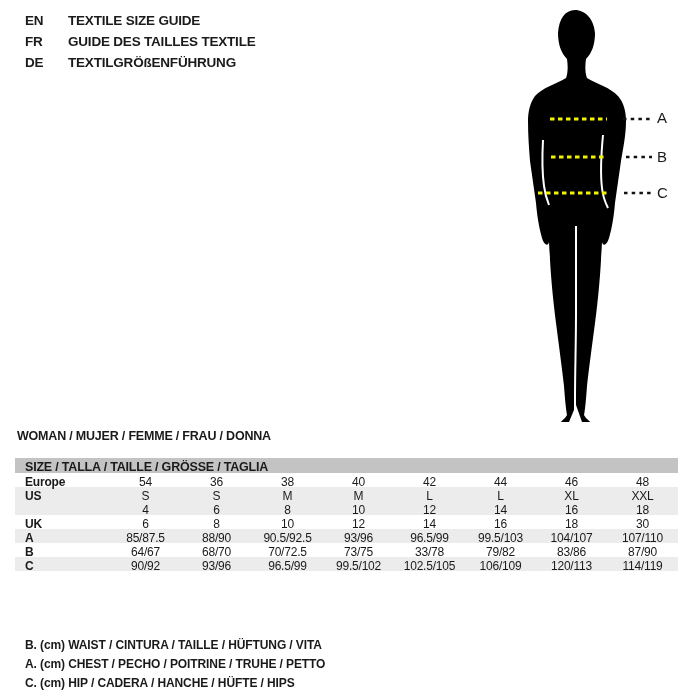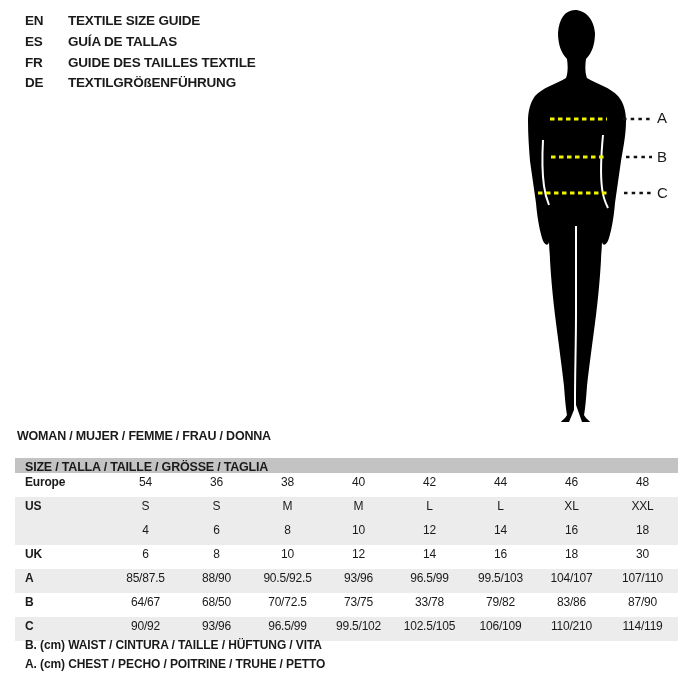--- a/index.html
+++ b/index.html
@@ -23,42 +23,38 @@
   .marker.m-a{top:102px}
   .marker.m-b{top:141px}
   .marker.m-c{top:177px}
 
   
   .section-title{position:absolute;left:17px;top:429px;font-weight:bold;font-size:12.5px;letter-spacing:-0.2px;white-space:nowrap}
 
   
   .size-table{position:absolute;left:15px;top:458px;width:663px;font-size:12px}
   .table-header{height:15px;line-height:18px;background:var(--table-header-bg,#c3c3c3);font-weight:bold;font-size:12.5px;padding-left:10px;letter-spacing:-0.2px}
-  .t-row{display:flex;height:24px;line-height:19px}
+  .t-row{display:flex;height:14px;line-height:19px}
   .t-row.shaded{background:var(--table-row-shade,#ececec)}
   .t-label{flex:0 0 95px;width:95px;box-sizing:border-box;padding-left:10px;font-weight:bold;letter-spacing:-0.2px}
   .t-cell{flex:1;text-align:center;letter-spacing:-0.2px}
 
   
   .legend{position:absolute;left:25px;top:636px}
   .legend-line{font-weight:bold;font-size:12px;line-height:19.2px;letter-spacing:-0.1px;white-space:nowrap}
 </style>
 </head>
 <body>
 
 <div class="page">
 
   <div class="lang-block" id="lang-block">
       <div class="lang-row">
         <span class="lang-code">EN</span>
         <span class="lang-label">TEXTILE SIZE GUIDE</span>
-      </div>
-      <div class="lang-row">
-        <span class="lang-code">ES</span>
-        <span class="lang-label">GUÍA DE TALLAS</span>
       </div>
       <div class="lang-row">
         <span class="lang-code">FR</span>
         <span class="lang-label">GUIDE DES TAILLES TEXTILE</span>
       </div>
       <div class="lang-row">
         <span class="lang-code">DE</span>
         <span class="lang-label">TEXTILGRÖßENFÜHRUNG</span>
       </div>
     </div>
@@ -151,40 +147,41 @@
           <div class="t-cell">90.5/92.5</div>
           <div class="t-cell">93/96</div>
           <div class="t-cell">96.5/99</div>
           <div class="t-cell">99.5/103</div>
           <div class="t-cell">104/107</div>
           <div class="t-cell">107/110</div>
         </div>
         <div class="t-row">
           <div class="t-label">B</div>
           <div class="t-cell">64/67</div>
-          <div class="t-cell">68/50</div>
+          <div class="t-cell">68/70</div>
           <div class="t-cell">70/72.5</div>
           <div class="t-cell">73/75</div>
           <div class="t-cell">33/78</div>
           <div class="t-cell">79/82</div>
           <div class="t-cell">83/86</div>
           <div class="t-cell">87/90</div>
         </div>
         <div class="t-row shaded">
           <div class="t-label">C</div>
           <div class="t-cell">90/92</div>
           <div class="t-cell">93/96</div>
           <div class="t-cell">96.5/99</div>
           <div class="t-cell">99.5/102</div>
           <div class="t-cell">102.5/105</div>
           <div class="t-cell">106/109</div>
-          <div class="t-cell">110/210</div>
+          <div class="t-cell">120/113</div>
           <div class="t-cell">114/119</div>
         </div>
       </div>
   </div>
 
   <div class="legend" id="legend">
       <div class="legend-line">B. (cm) WAIST / CINTURA / TAILLE / HÜFTUNG / VITA</div>
       <div class="legend-line">A. (cm) CHEST / PECHO / POITRINE / TRUHE / PETTO</div>
+      <div class="legend-line">C. (cm) HIP / CADERA / HANCHE / HÜFTE / HIPS</div>
     </div>
 
 </div>
 
 </body></html>

